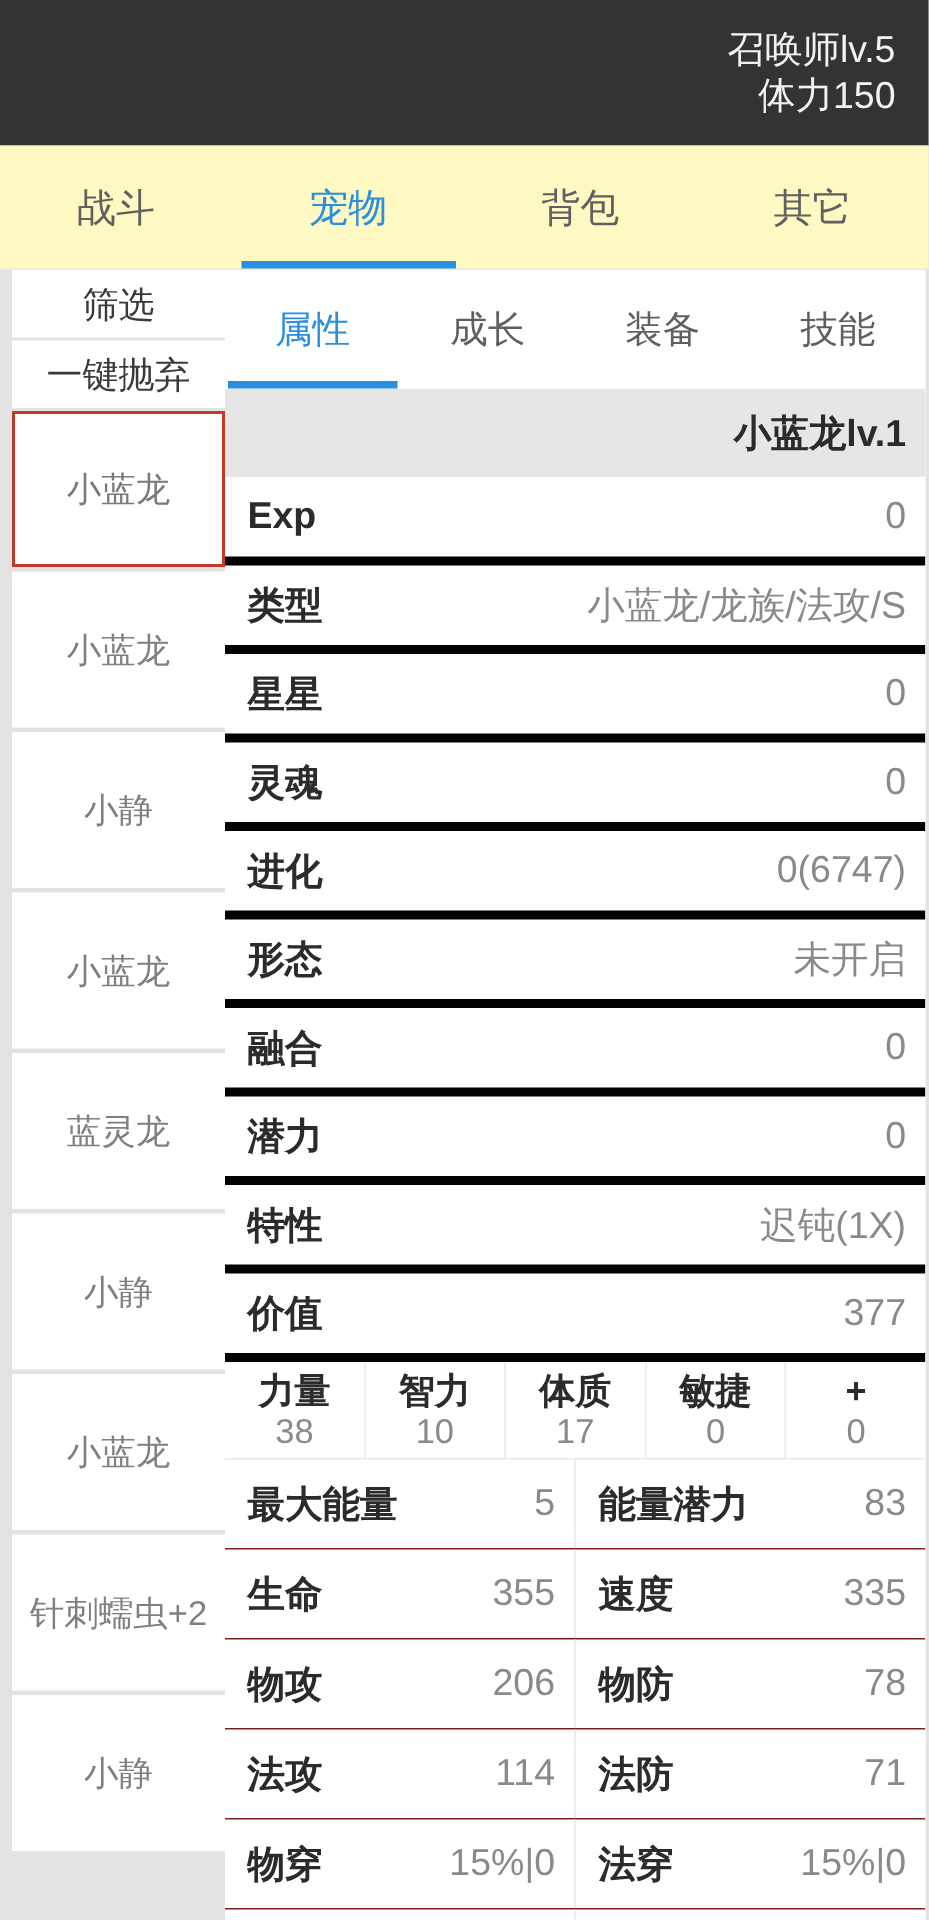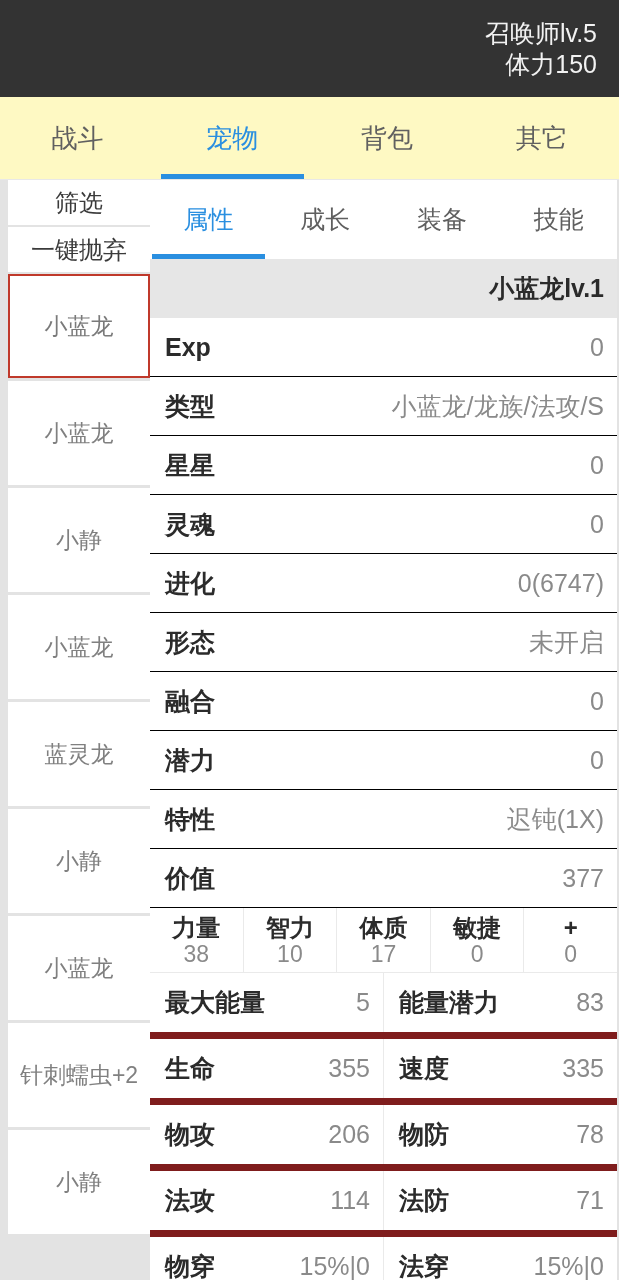--- a/index.html
+++ b/index.html
@@ -189,21 +189,21 @@
   }
 
   
   .stat-row {
     height: 59px;
     display: flex;
     align-items: center;
     justify-content: space-between;
     padding: 0 13px 0 15px;
     box-sizing: border-box;
-    border-bottom: 1px solid #000000;
+    border-bottom: 6px solid #000000;
   }
   .stat-label {
     font-size: 25px;
     font-weight: bold;
     color: #2b2b2b;
   }
   .stat-value {
     font-size: 25px;
     color: #8a8a8a;
   }
@@ -233,21 +233,21 @@
   .attr-val {
     font-size: 23px;
     color: #8a8a8a;
     line-height: 26px;
   }
 
   
   .pair-row {
     display: flex;
     height: 59px;
-    border-bottom: 7px solid #7f1d1d;
+    border-bottom: 1px solid #7f1d1d;
   }
   .pair-cell {
     flex: 1 1 0;
     display: flex;
     align-items: center;
     justify-content: space-between;
     padding: 0 13px 0 15px;
     box-sizing: border-box;
     border-right: 1px solid #eaeaea;
     min-width: 0;

